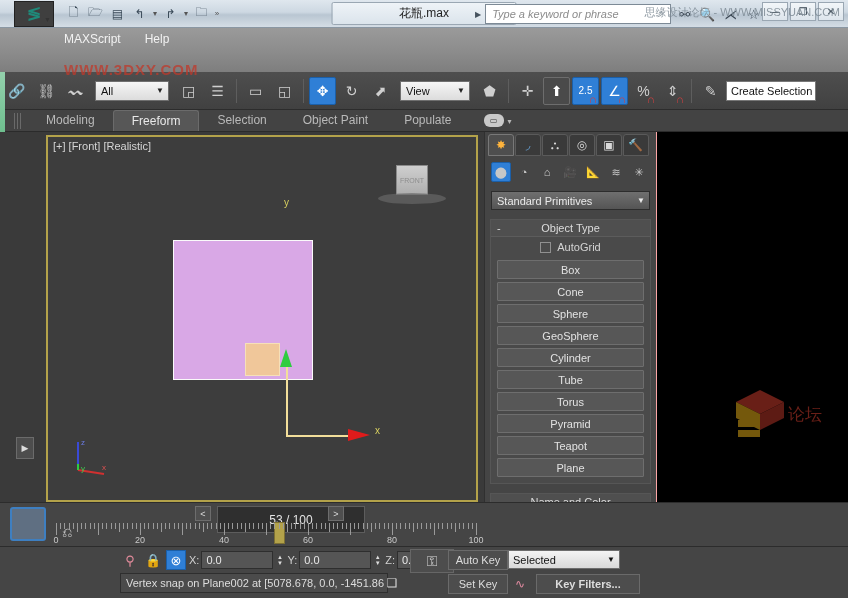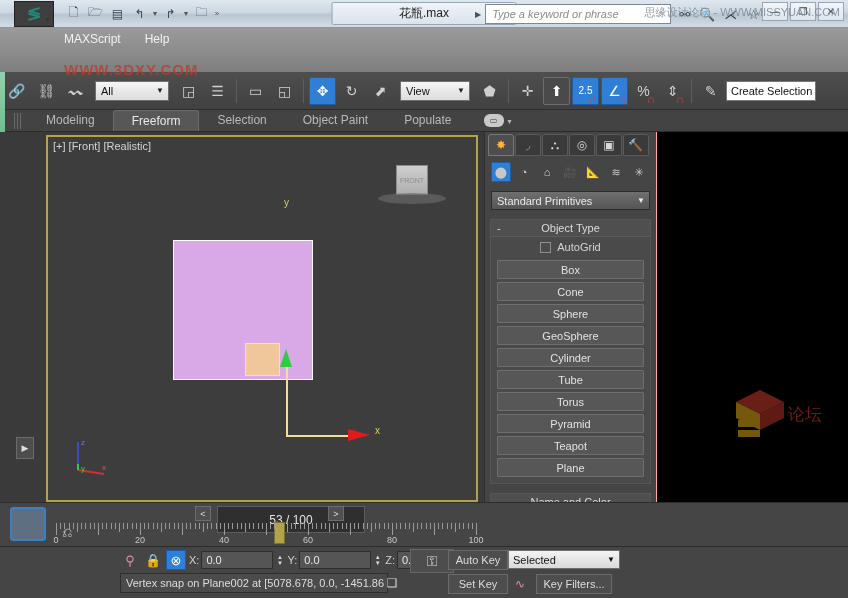--- a/index.html
+++ b/index.html
@@ -599,18 +599,18 @@
     <div class="promptbtn">❑</div>
 
     <div class="animctl">
       <div class="akbtn" style="left:2px;top:3px;">Auto Key</div>
       <div class="akbtn" style="left:2px;top:27px;">Set Key</div>
       <div class="selcombo" style="left:62px;top:3px;">
         <span>Selected</span>
         <span class="arw">▼</span>
       </div>
       <div style="position:absolute;left:64px;top:27px;width:20px;height:20px;display:flex;align-items:center;justify-content:center;color:#e08aa0;font-size:12px;">∿</div>
-      <div class="akbtn" style="left:90px;top:27px;width:76px;">Key Filters...</div>
+      <div class="akbtn" style="left:90px;top:27px;width:104px;font-weight:bold;">Key Filters...</div>
 
     </div>
   </div>
 
 </div>
 
 </body></html>

